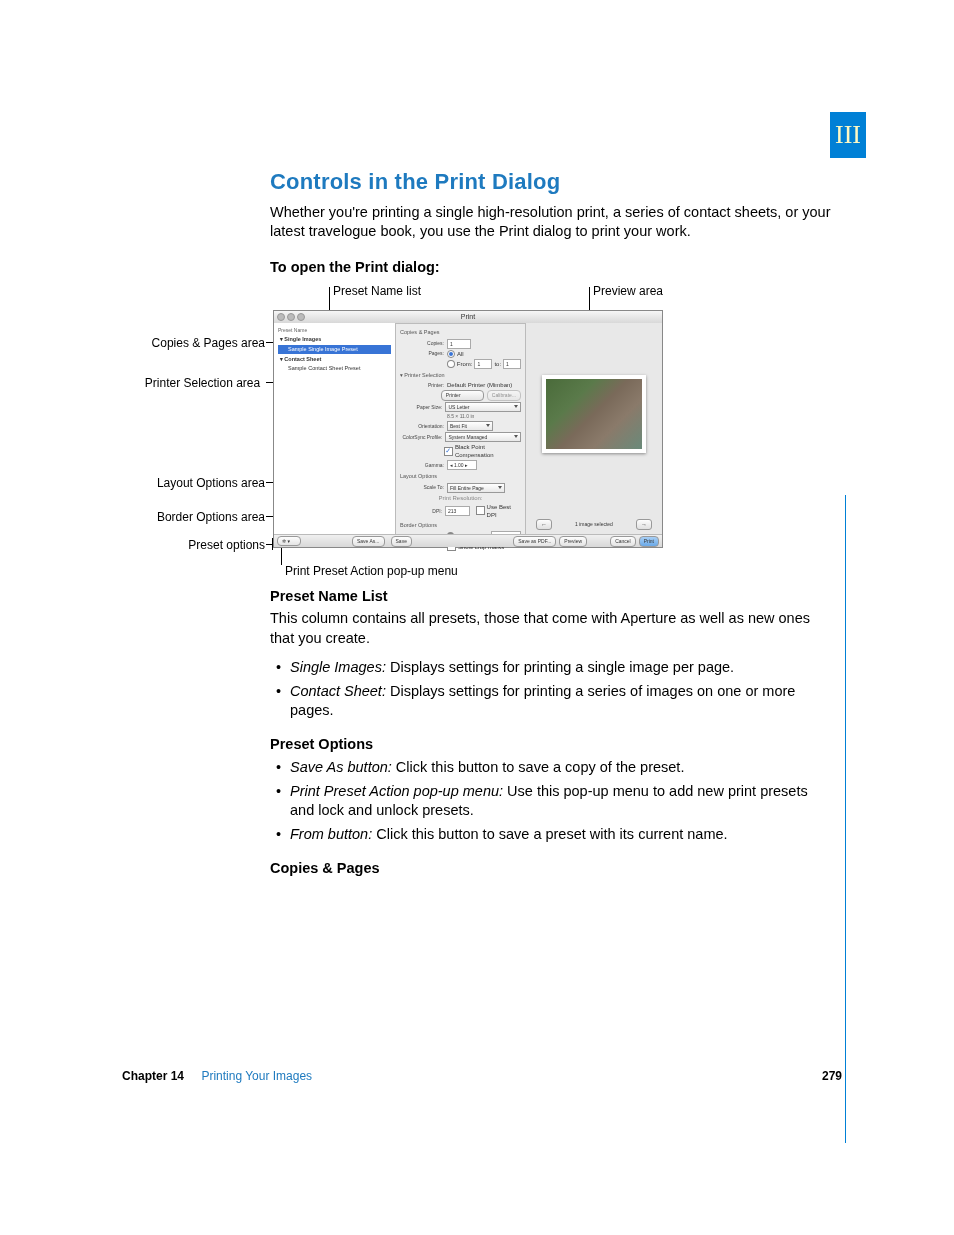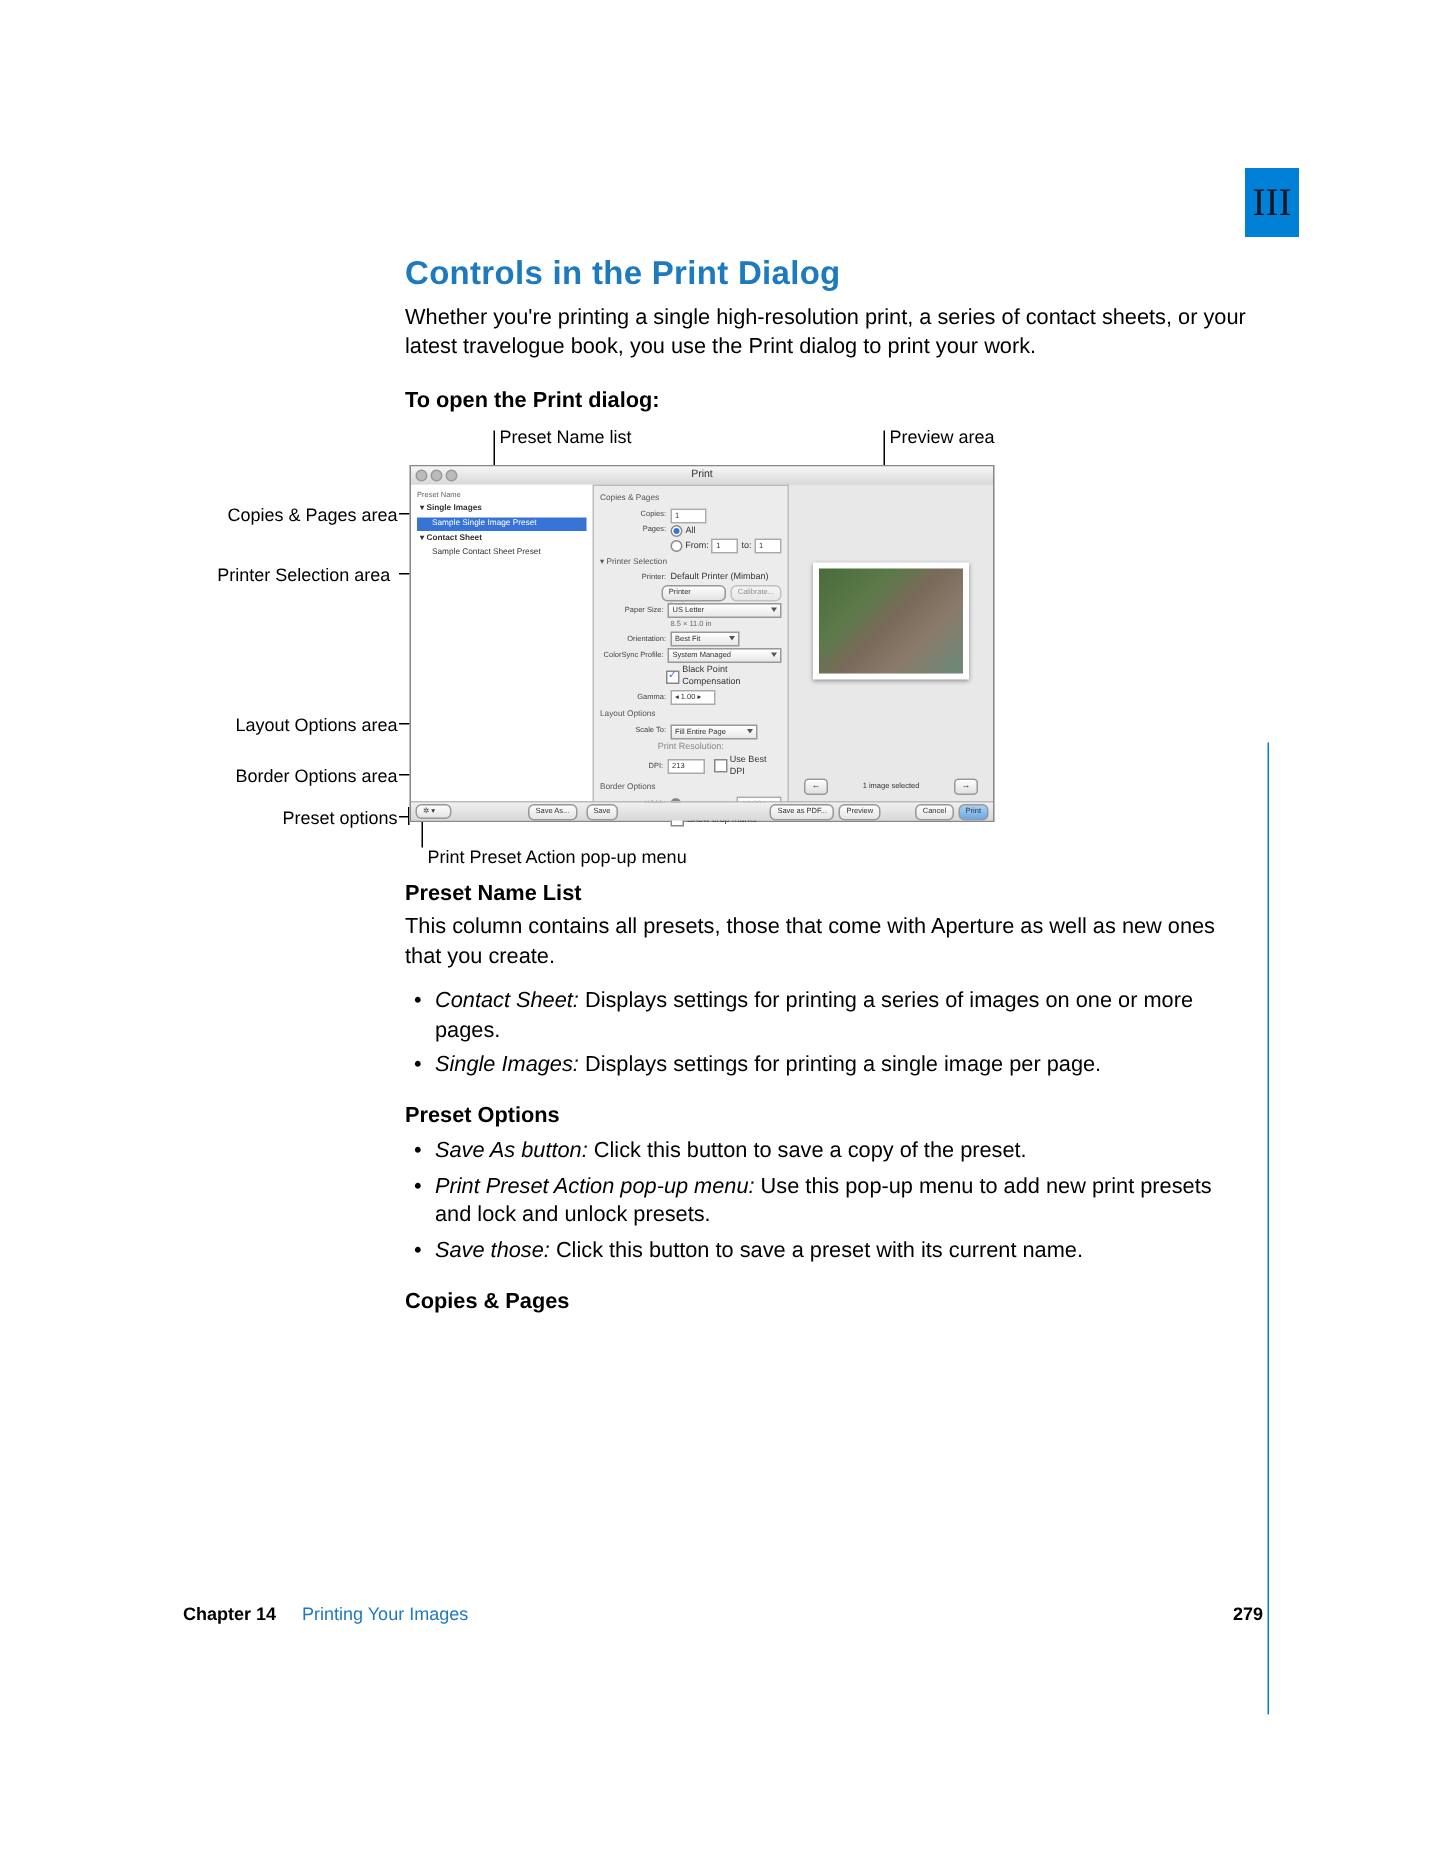--- a/index.html
+++ b/index.html
@@ -1,17 +1,17 @@
 <!DOCTYPE html>
 <html><head>
 <meta charset="utf-8">
 <style>
   html,body{margin:0;padding:0;background:#fff;font-family:"Myriad Pro","Segoe UI","Helvetica Neue",Arial,sans-serif;color:#000;font-size:14.5px;line-height:1.35}
   .page{width:954px;height:1235px;position:relative;box-sizing:border-box}
-  .tab{position:absolute;top:112px;right:88px;width:36px;height:46px;background:#0080d6;color:#0f172a;font-family:Georgia,"Times New Roman",serif;font-size:26px;text-align:center;line-height:46px}
+  .tab{position:absolute;top:112px;right:88px;width:36px;height:46px;background:#0080d6;color:#fef9c3;font-family:Georgia,"Times New Roman",serif;font-size:26px;text-align:center;line-height:46px}
   .side-rule{position:absolute;right:108px;top:495px;width:1px;height:648px;background:#0080d6}
   .content{position:absolute;left:270px;top:167px;width:565px}
   h1{color:#1e7abf;font-weight:700;font-size:22px;margin:0 0 6px 0;letter-spacing:.2px}
   p{margin:0 0 10px 0}
   .bold{font-weight:700}
   .step{position:relative;padding-left:18px;margin-bottom:10px}
   .step .sq{position:absolute;left:0;top:5px;width:7px;height:7px;background:#1e7abf}
   .bullets{margin:4px 0 12px 0;padding:0;list-style:none}
   .bullets li{position:relative;padding-left:20px;margin:4px 0}
   .bullets li::before{content:"•";position:absolute;left:6px;top:0}
@@ -231,29 +231,29 @@
           <span class="btn">Cancel</span>
           <span class="btn primary">Print</span>
         </div>
       </div>
     </div>
 
 
     <p class="subhead">Preset Name List</p>
     <p>This column contains all presets, those that come with Aperture as well as new ones that you create.</p>
     <ul class="bullets">
+      <li><span class="ital">Single Images:</span><span>  Displays settings for printing a single image per page.</span></li>
       <li><span class="ital">Contact Sheet:</span><span>  Displays settings for printing a series of images on one or more pages.</span></li>
-      <li><span class="ital">Single Images:</span><span>  Displays settings for printing a single image per page.</span></li>
     </ul>
 
     <p class="subhead">Preset Options</p>
     <ul class="bullets">
       <li><span class="ital">Save As button:</span><span>  Click this button to save a copy of the preset.</span></li>
       <li><span class="ital">Print Preset Action pop-up menu:</span><span>  Use this pop-up menu to add new print presets and lock and unlock presets.</span></li>
-      <li><span class="ital">Save those:</span><span>  Click this button to save a preset with its current name.</span></li>
+      <li><span class="ital">From button:</span><span>  Click this button to save a preset with its current name.</span></li>
     </ul>
 
     <p class="subhead">Copies &amp; Pages</p>
   </div>
 
   <div class="footer">
     <div>
       <span class="chap">Chapter 14</span>
       <span class="ctitle">Printing Your Images</span>
     </div>

